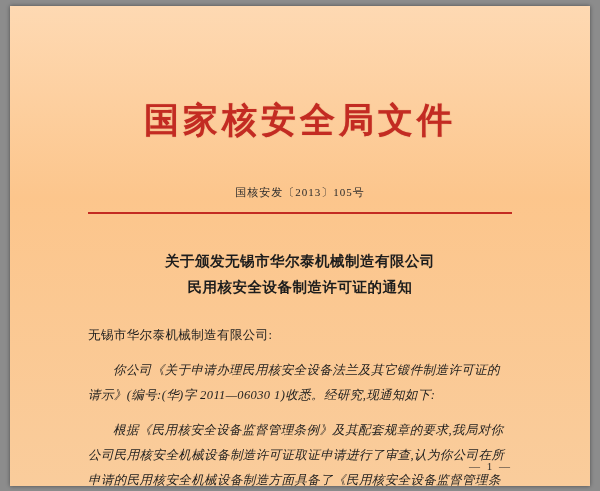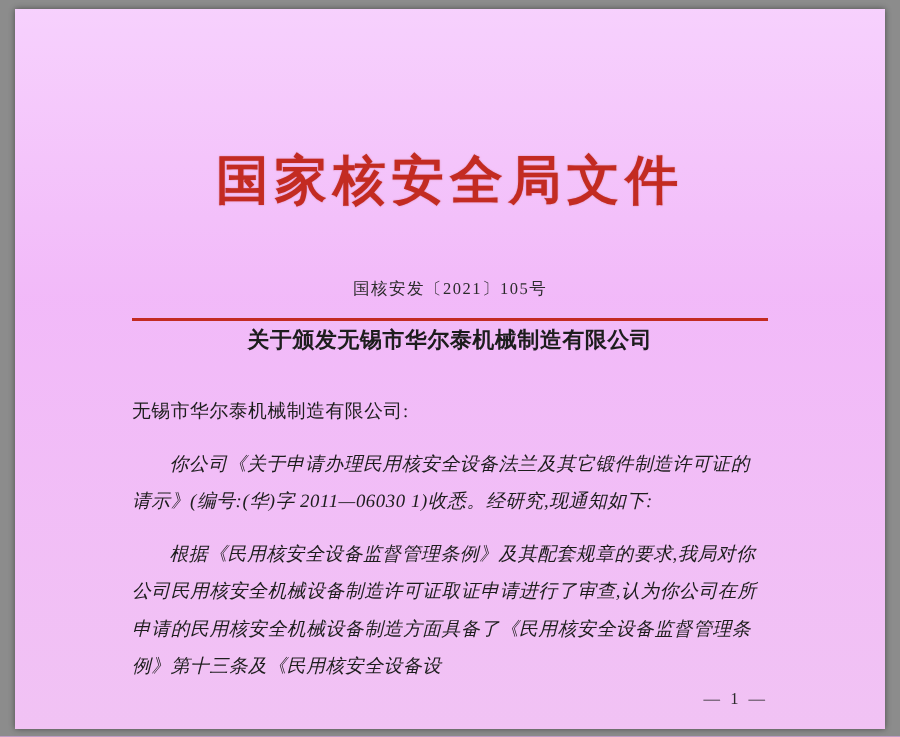--- a/index.html
+++ b/index.html
@@ -12,21 +12,21 @@
     background: #8c8c8c;
     font-family: "Liberation Serif", serif;
     overflow: hidden;
   }
   .page {
     position: absolute;
     left: 10px;
     top: 6px;
     width: 580px;
     height: 480px;
-    background: #f0abfc;
+    background: #fdba74;
     box-shadow: 0 0 4px rgba(0,0,0,0.45);
     overflow: hidden;
   }
   .paper-tint {
     position: absolute;
     inset: 0;
     background:
       linear-gradient(180deg, rgba(255,255,255,0.45) 0%, rgba(248,244,236,0.2) 40%, rgba(243,238,229,0.35) 100%);
     pointer-events: none;
   }
@@ -58,20 +58,21 @@
     color: #2b2b2b;
     letter-spacing: 1px;
   }
   .red-rule {
     margin-top: 12px;
     height: 2px;
     background: #c32b22;
     width: 100%;
   }
   .subject {
+    margin-top: 34px;
     text-align: center;
     font-weight: bold;
     font-size: 14.5px;
     color: #1d1d1d;
     line-height: 1.85;
     letter-spacing: 0.5px;
   }
   .body-text {
     margin-top: 22px;
     font-size: 12.5px;
@@ -98,26 +99,27 @@
 </style>
 </head>
 <body>
 
 <div class="page">
   <div class="paper-tint"></div>
   <div class="content">
 
     <div class="doc-title">国家核安全局文件</div>
 
-    <div class="doc-number">国核安发〔2021〕105号</div>
+    <div class="doc-number">国核安发〔2013〕105号</div>
 
     <div class="red-rule"></div>
 
     <div class="subject">
       <div>关于颁发无锡市华尔泰机械制造有限公司</div>
+      <div>民用核安全设备制造许可证的通知</div>
     </div>
 
     <div class="body-text">
       <p class="para">无锡市华尔泰机械制造有限公司:</p>
       <p class="para indent">你公司《关于申请办理民用核安全设备法兰及其它锻件制造许可证的请示》(编号:(华)字 2011—06030 1)收悉。经研究,现通知如下:</p>
       <p class="para indent">根据《民用核安全设备监督管理条例》及其配套规章的要求,我局对你公司民用核安全机械设备制造许可证取证申请进行了审查,认为你公司在所申请的民用核安全机械设备制造方面具备了《民用核安全设备监督管理条例》第十三条及《民用核安全设备设</p>
     </div>
 
   </div>
 

